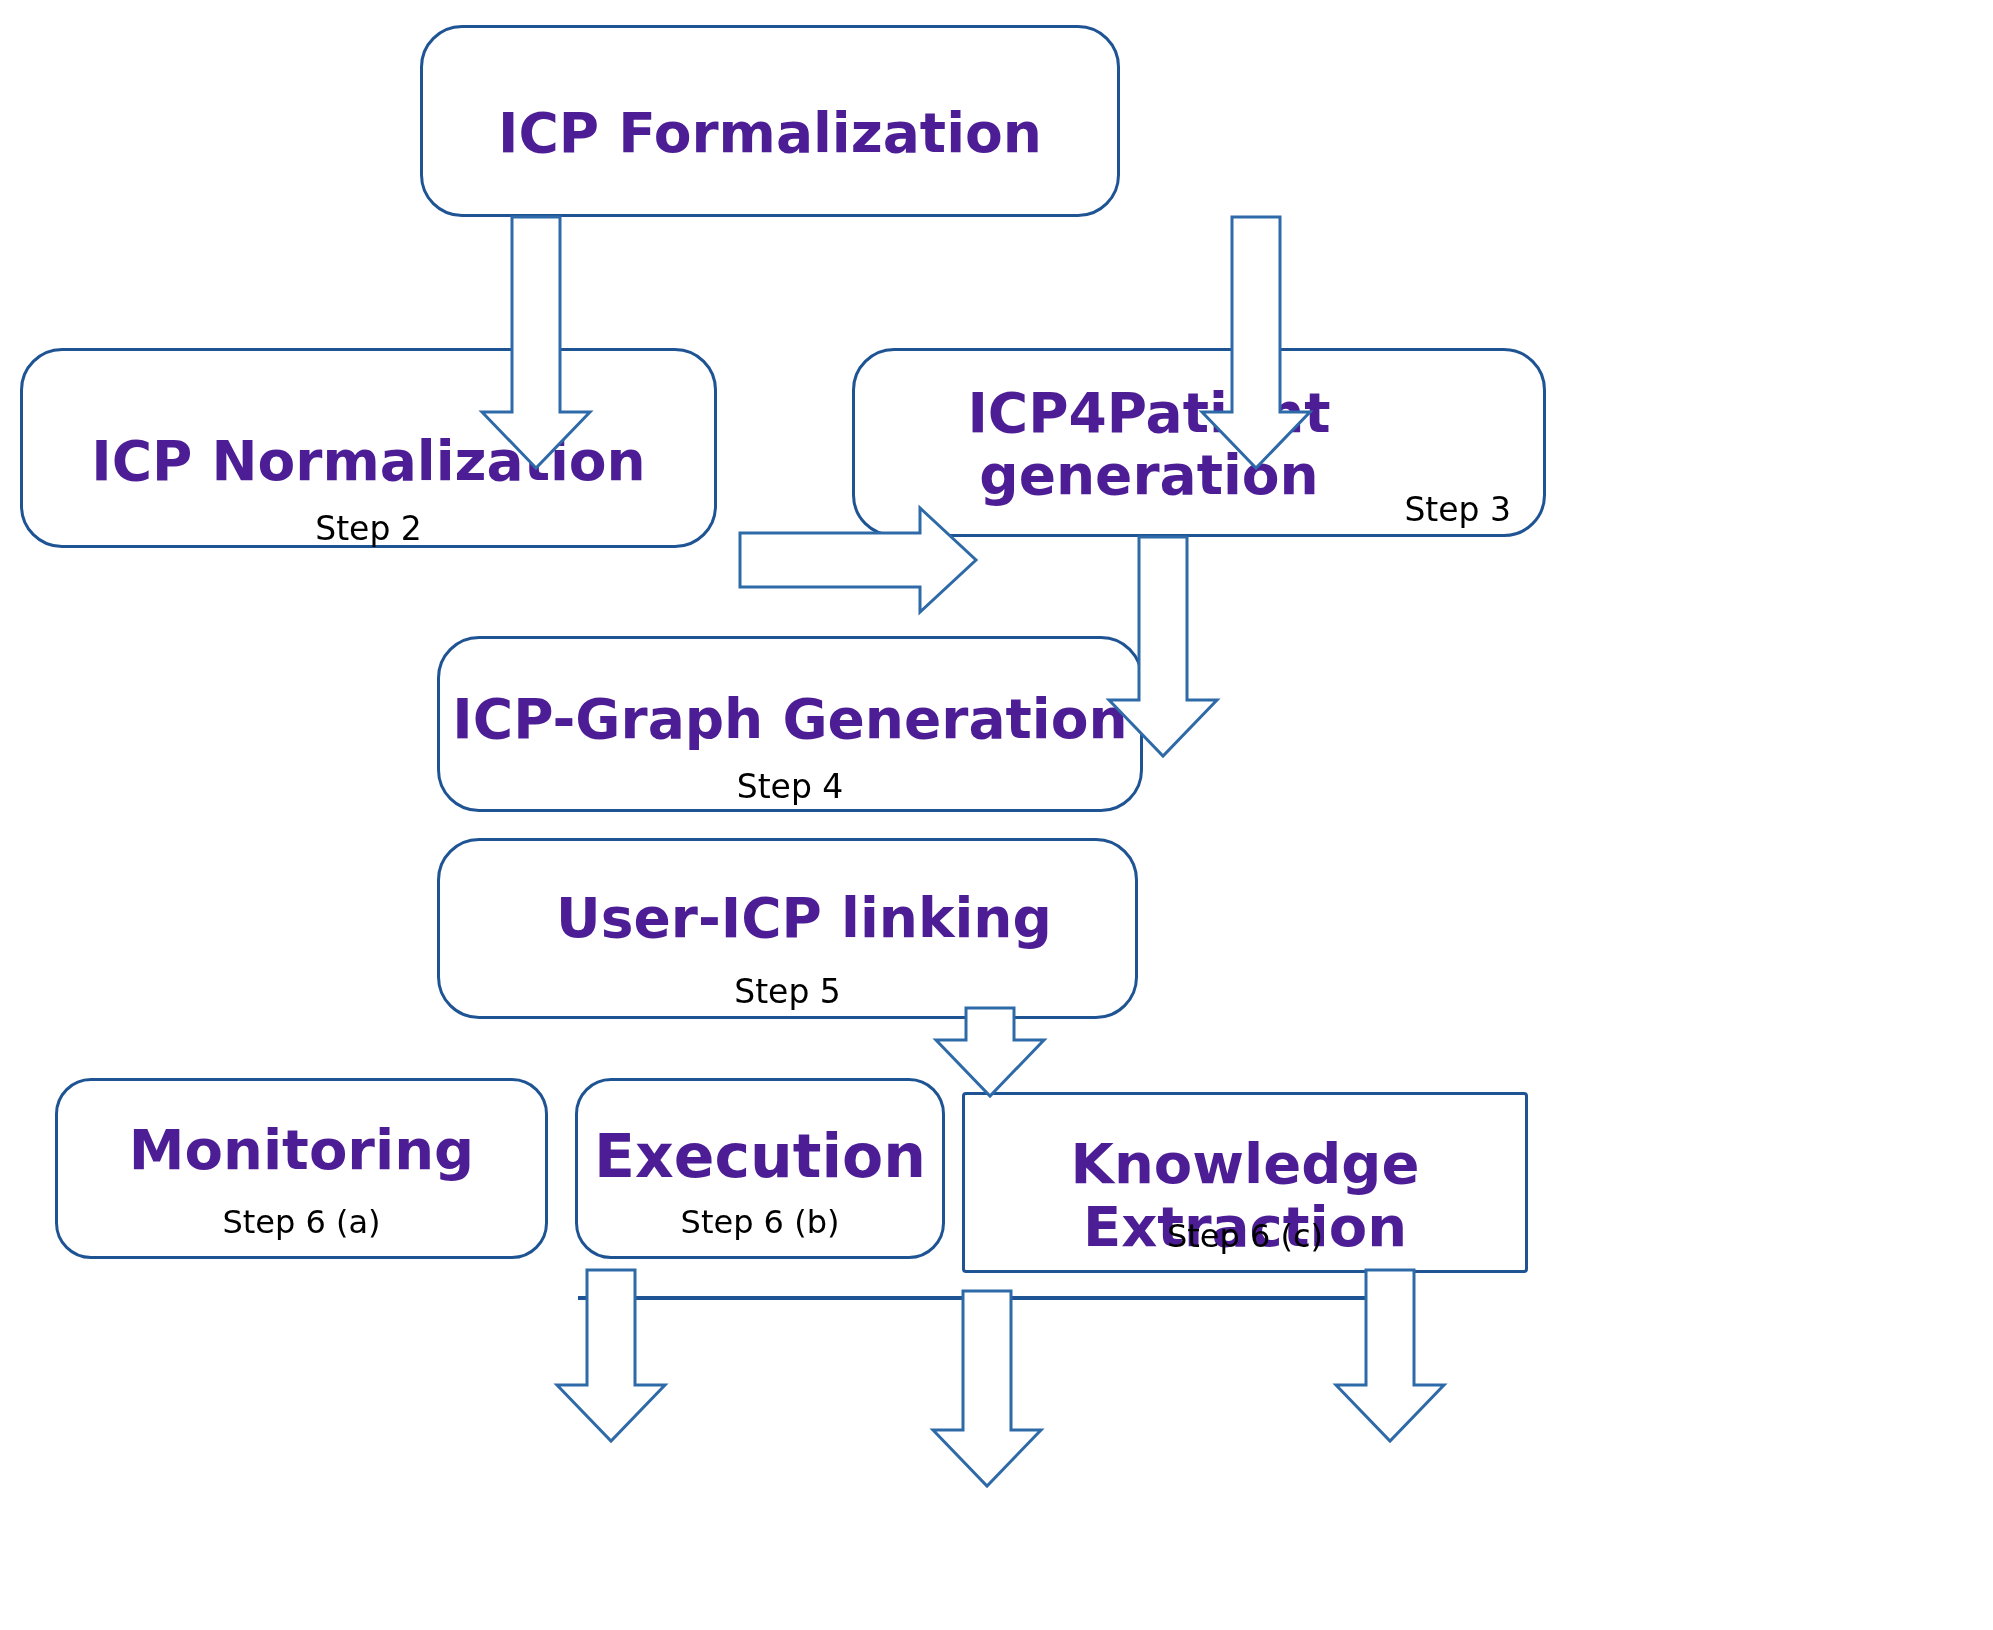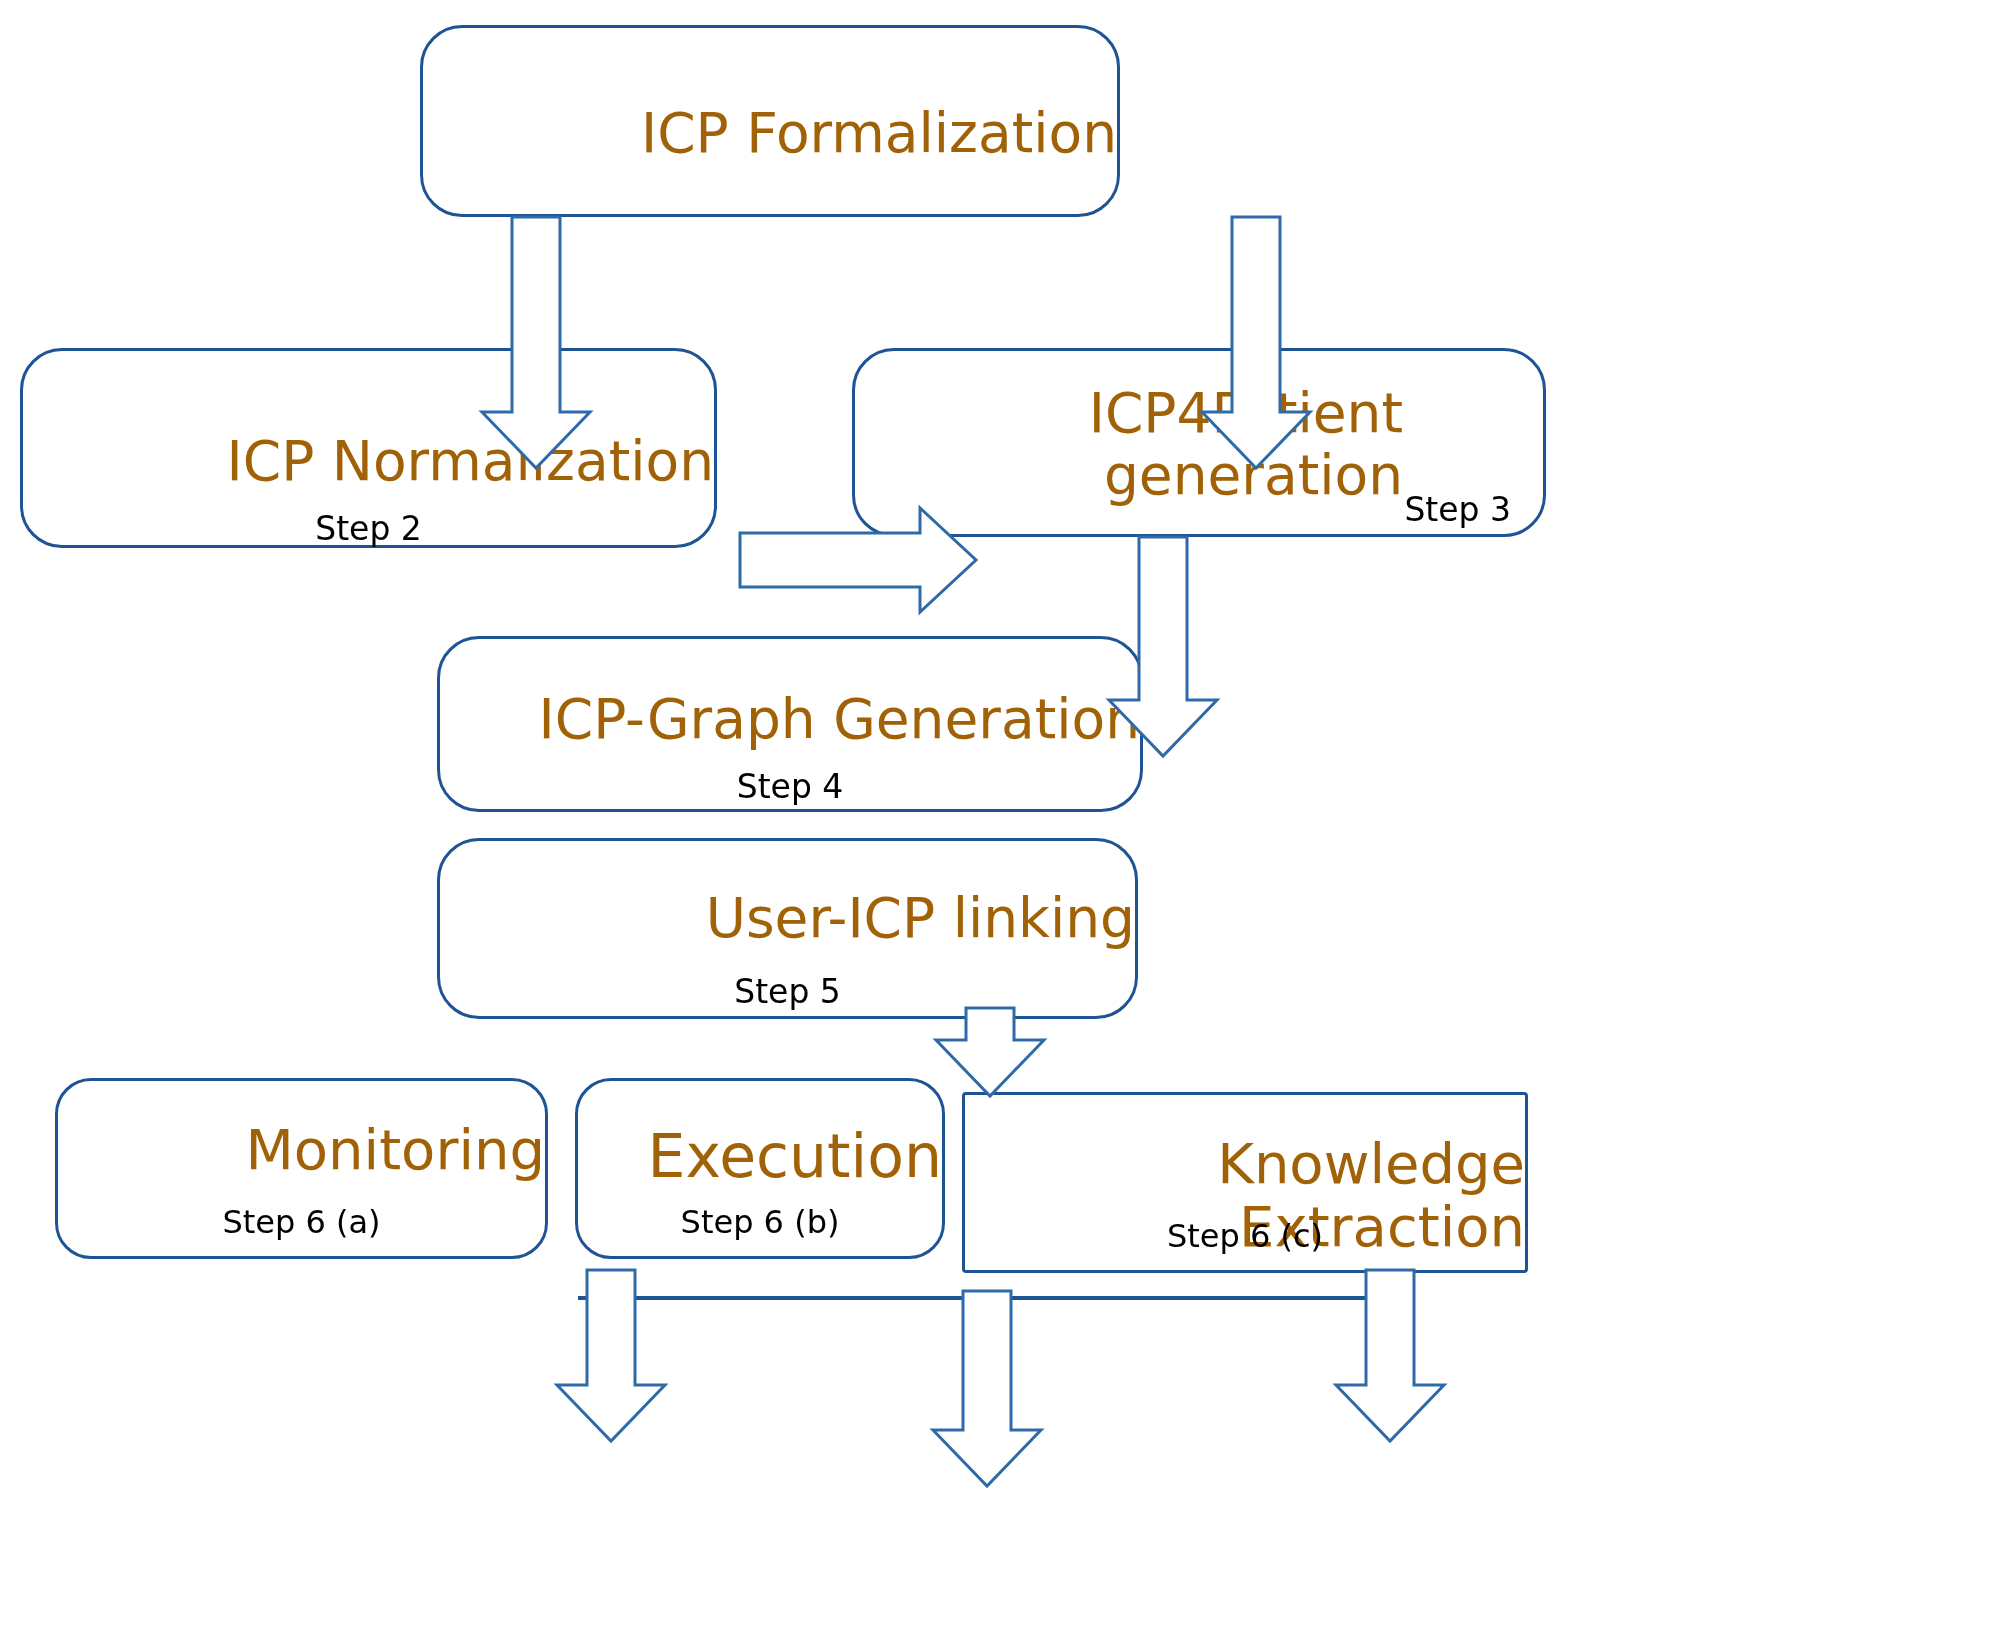--- a/index.html
+++ b/index.html
@@ -20,23 +20,23 @@
     box-sizing: border-box;
     border: 3px solid #1f5494;
     border-radius: 42px;
     background: #ffffff;
     z-index: 3;
   }
   .node .title {
     position: absolute;
     left: 0;
     right: 0;
-    text-align: right;
-    color: #a16207;
-    font-weight: 400;
+    text-align: center;
+    color: #4c1d95;
+    font-weight: 700;
     letter-spacing: 0px;
     line-height: 1.12;
     white-space: pre-line;
   }
   .node .steplabel {
     position: absolute;
     color: #000000;
     font-size: 33px;
     font-weight: 400;
     text-align: center;

